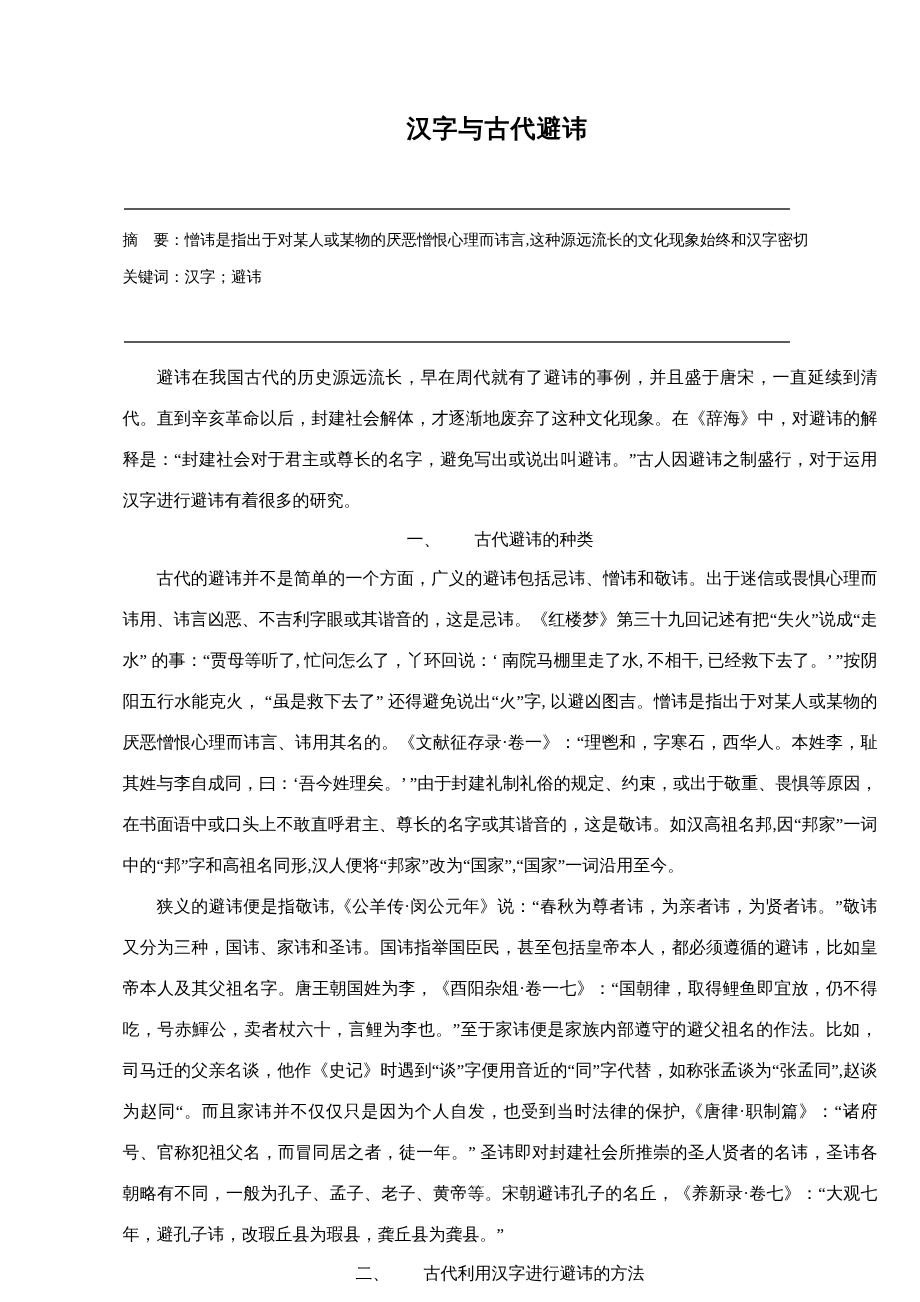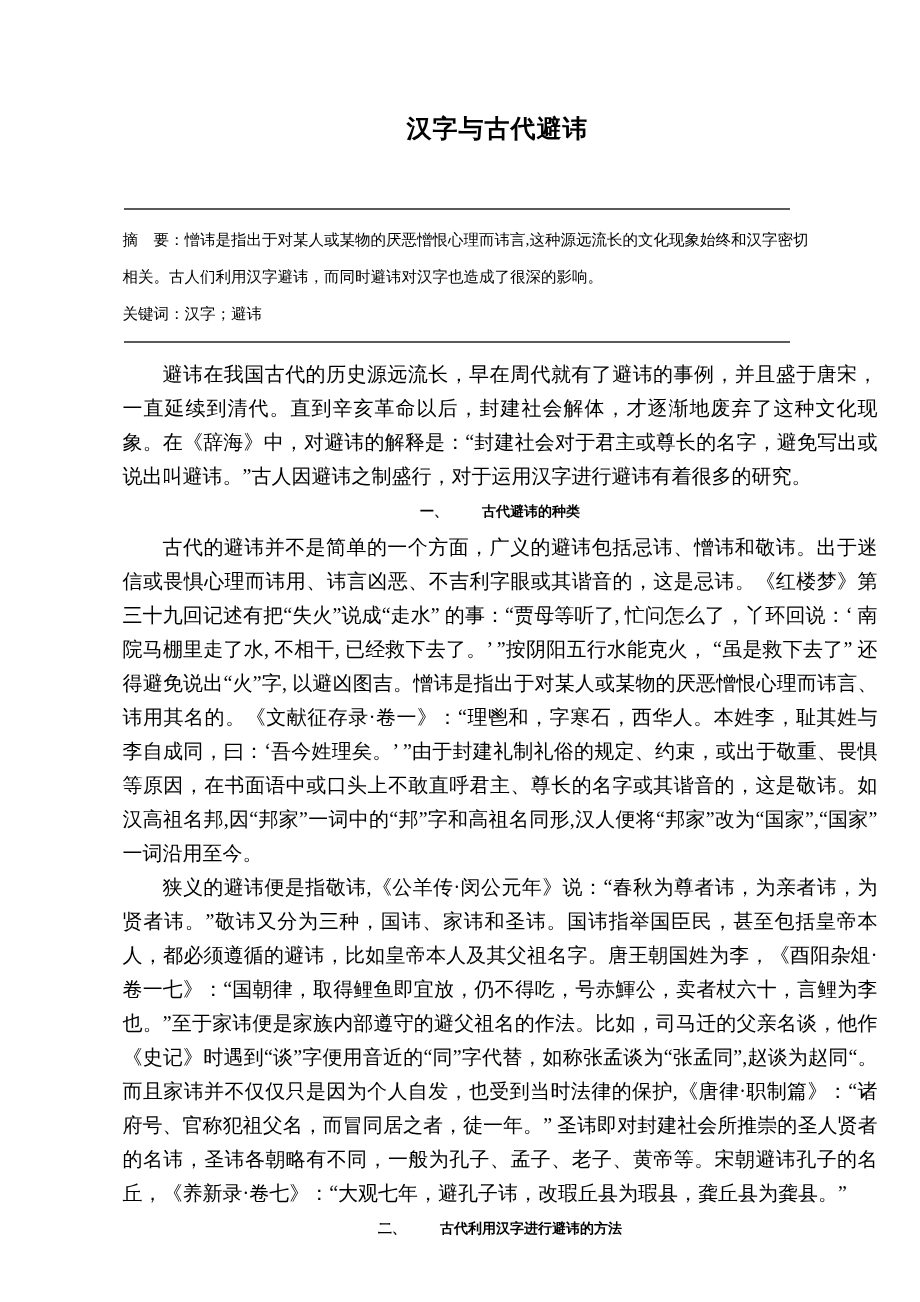--- a/index.html
+++ b/index.html
@@ -66,50 +66,49 @@
 
   
   .body-block {
     position: absolute;
     left: 85px;
     top: 341px;
     width: 755px;
   }
   p.para {
     margin: 0;
-    font-size: 20px;
-    line-height: 34px;
+    font-size: 17px;
+    line-height: 41px;
     text-align: justify;
     text-justify: inter-ideograph;
     text-indent: 2em;
     word-break: break-all;
   }
   h2.section-heading {
     margin: 0;
-    font-size: 14px;
-    font-weight: bold;
+    font-size: 17px;
+    font-weight: normal;
     line-height: 37.2px;
     text-align: center;
   }
   h2.section-heading .num {
     margin-right: 34px;
   }
 </style>
 </head>
 <body>
 
 <div class="page">
 
   <div class="doc-title">汉字与古代避讳</div>
 
   <div class="rule rule-top"></div>
 
   <div class="abstract-block">
     <div class="abs-line"><span class="abs-label">摘　要：</span><span>憎讳是指出于对某人或某物的厌恶憎恨心理而讳言,这种源远流长的文化现象始终和汉字密切</span></div>
-    <div class="abs-line"><span>相关。古人们利用汉字避讳，而同时避讳对汉字也造成了很深的影响。</span></div>
     <div class="abs-line"><span class="abs-label">关键词：</span><span>汉字；避讳</span></div>
   </div>
 
   <div class="rule rule-bottom"></div>
 
   <div class="body-block">
 
     <p class="para">避讳在我国古代的历史源远流长，早在周代就有了避讳的事例，并且盛于唐宋，一直延续到清代。直到辛亥革命以后，封建社会解体，才逐渐地废弃了这种文化现象。在《辞海》中，对避讳的解释是：“封建社会对于君主或尊长的名字，避免写出或说出叫避讳。”古人因避讳之制盛行，对于运用汉字进行避讳有着很多的研究。</p>
 
     <h2 class="section-heading"><span class="num">一、</span><span>古代避讳的种类</span></h2>

